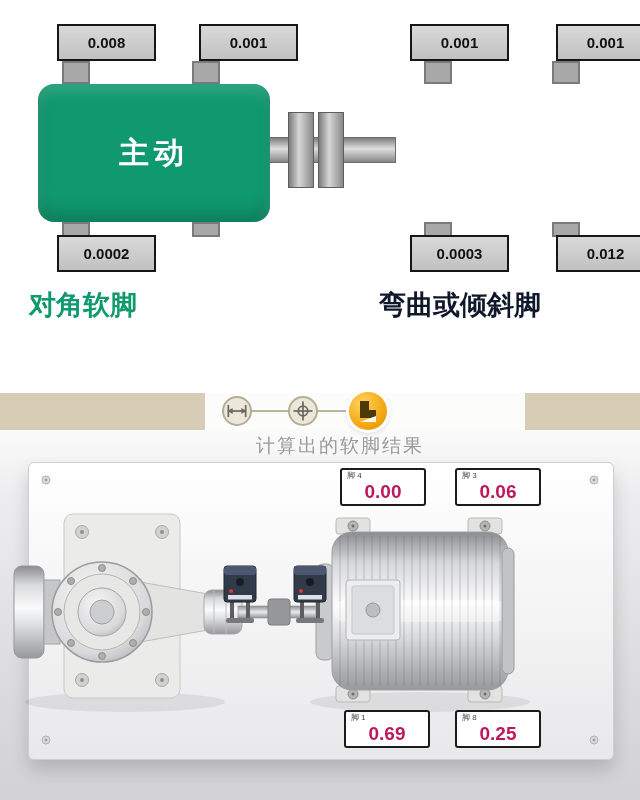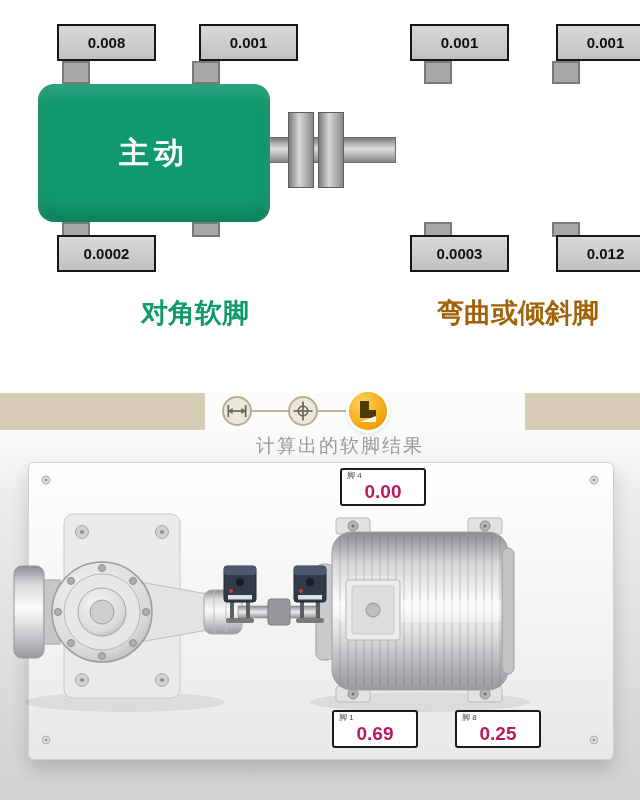--- a/index.html
+++ b/index.html
@@ -14,21 +14,21 @@
         font-size:15px;font-weight:bold;color:#111;margin-left:39px;}
   .fcon{position:absolute;width:28px;box-sizing:border-box;background:#a8a8a8;border:2px solid #7a7a7a;}
   .machine{position:absolute;top:84px;height:138px;border-radius:16px;
            display:flex;align-items:center;justify-content:center;
            color:#fff;font-size:30px;font-weight:bold;letter-spacing:5px;
            box-shadow:inset 0 8px 14px rgba(255,255,255,.14), inset 0 -10px 16px rgba(0,0,0,.18);}
   .shaft{position:absolute;left:240px;top:137px;width:156px;height:26px;box-sizing:border-box;
          background:linear-gradient(#7e7e7e,#dedede 45%,#878787);border:1px solid #6c6c6c;}
   .chalf{position:absolute;top:112px;width:26px;height:76px;box-sizing:border-box;
          background:linear-gradient(90deg,#7c7c7c,#d6d6d6 42%,#8a8a8a);border:1px solid #5e5e5e;}
-  .caption{position:absolute;top:295px;width:220px;text-align:right;font-size:27px;font-weight:bold;}
+  .caption{position:absolute;top:287px;width:220px;text-align:left;font-size:27px;font-weight:bold;}
 
   
   .toolbar{position:absolute;left:0;top:393px;width:640px;height:37px;background:#d7cdb7;border-bottom:1px solid #c3b9a1;}
   .toolbar-white{position:absolute;left:205px;top:0;width:320px;height:37px;background:#fcfcfb;}
   .tline{position:absolute;left:237px;top:410px;width:132px;height:2px;background:#bdb49c;z-index:1;}
   .ticon{position:absolute;border-radius:50%;display:flex;align-items:center;justify-content:center;
          box-sizing:border-box;z-index:2;cursor:pointer;}
   .ticon.plain{width:30px;height:30px;top:396px;background:#ece7db;border:2px solid #b7ad95;}
   .ticon.active{width:38px;height:38px;top:392px;
          background:radial-gradient(circle at 35% 30%,#ffd35e,#f2a50d 65%,#d98e00);
@@ -76,21 +76,21 @@
     <div class="fcon" style="left:62px;top:222px;height:15px"></div>
     <div class="fcon" style="left:192px;top:222px;height:15px"></div>
     <div class="fcon" style="left:424px;top:222px;height:15px"></div>
     <div class="fcon" style="left:552px;top:222px;height:15px"></div>
 
     <div class="mbox" style="left:18px;top:235px">0.0002</div>
     <div class="mbox" style="left:371px;top:235px">0.0003</div>
     <div class="mbox" style="left:517px;top:235px">0.012</div>
 
     <div class="caption" style="left:29px;color:#0e9a6c">对角软脚</div>
-    <div class="caption" style="left:379px;color:#a16207">弯曲或倾斜脚</div>
+    <div class="caption" style="left:379px;color:#0f172a">弯曲或倾斜脚</div>
   </section>
 
   <section class="toolbar">
     <div class="toolbar-white"></div>
   </section>
   <div class="tline"></div>
 
   <div class="ticon plain" style="left:222px">
     <svg width="30" height="30" viewBox="0 0 30 30">
       <line x1="7" y1="15" x2="23" y2="15" stroke="#6e695c" stroke-width="2"></line>
@@ -235,21 +235,25 @@
       <circle cx="240" cy="152" r="4" fill="#181c23"></circle>
       <circle cx="231" cy="161" r="2" fill="#d23b2f"></circle>
       <rect x="228" y="165" width="24" height="4.5" fill="#dde0e4"></rect>
     </g>
   </svg>
 
   <div class="reading" style="left:340px;top:468px">
     <div class="rlabel">脚 4</div>
     <div class="rvalue">0.00</div>
   </div>
-  <div class="reading" style="left:332px;top:710px">
+  <div class="reading" style="left:455px;top:468px">
+    <div class="rlabel">脚 3</div>
+    <div class="rvalue">0.06</div>
+  </div>
+  <div class="reading" style="left:344px;top:710px">
     <div class="rlabel">脚 1</div>
     <div class="rvalue">0.69</div>
   </div>
   <div class="reading" style="left:455px;top:710px">
     <div class="rlabel">脚 8</div>
     <div class="rvalue">0.25</div>
   </div>
 
 </div>
 

